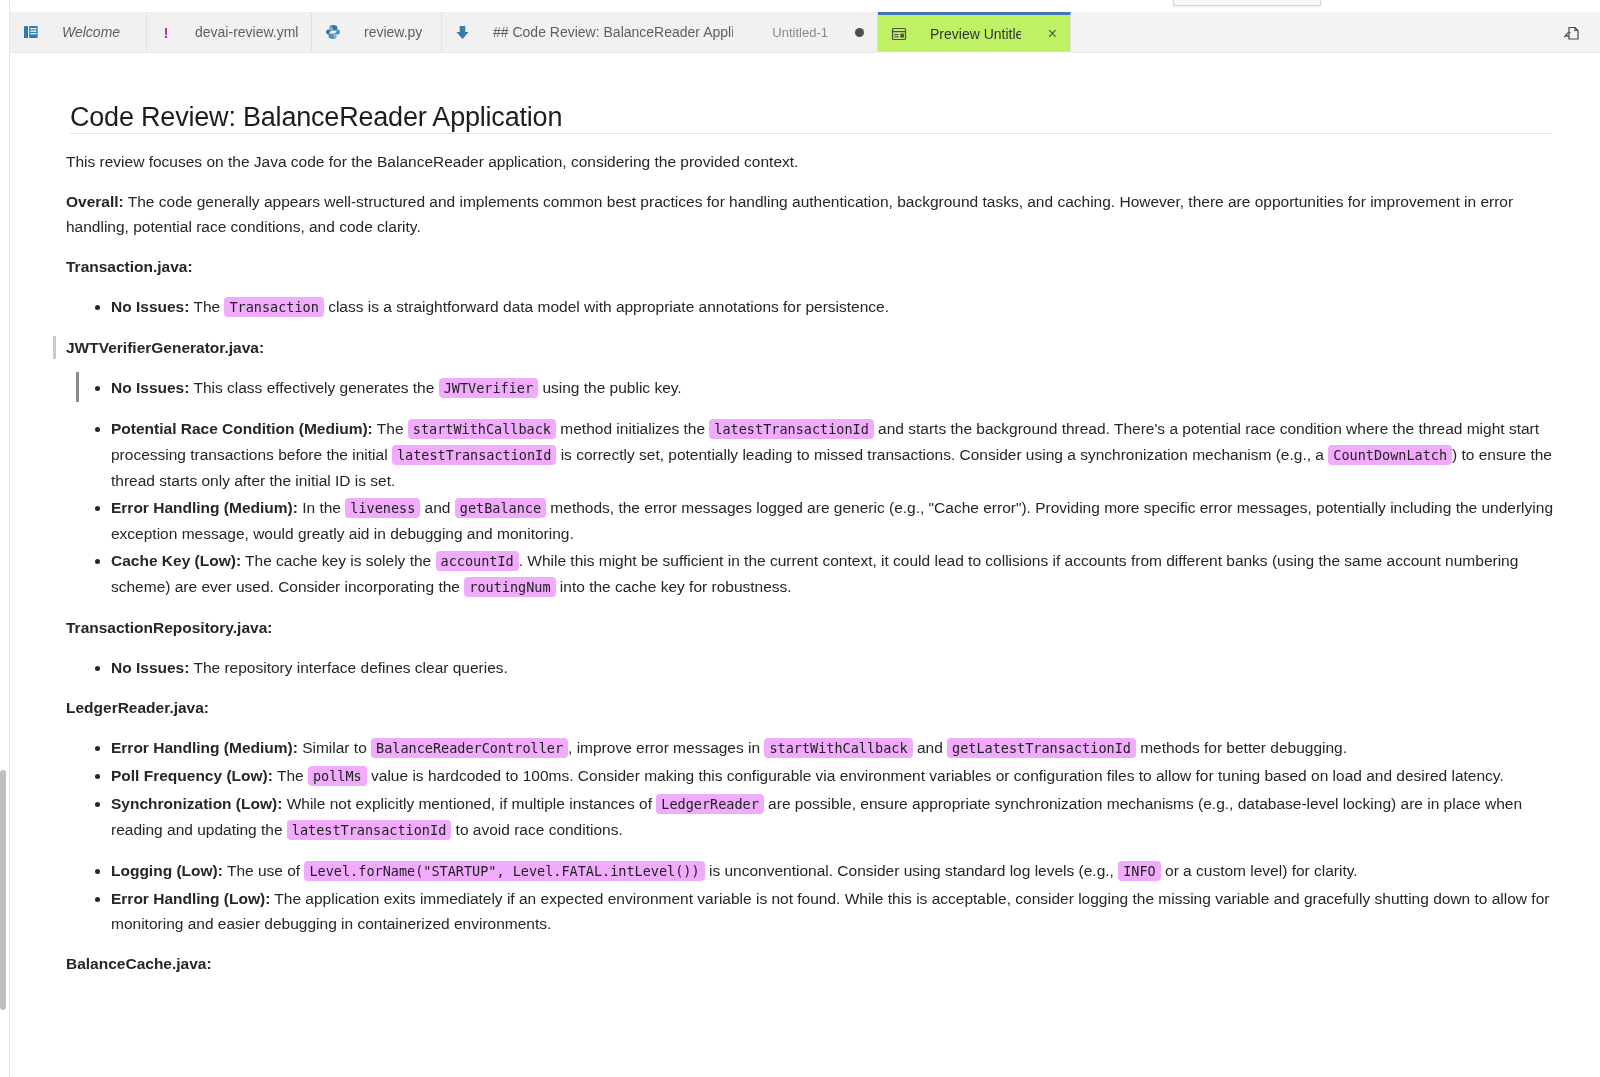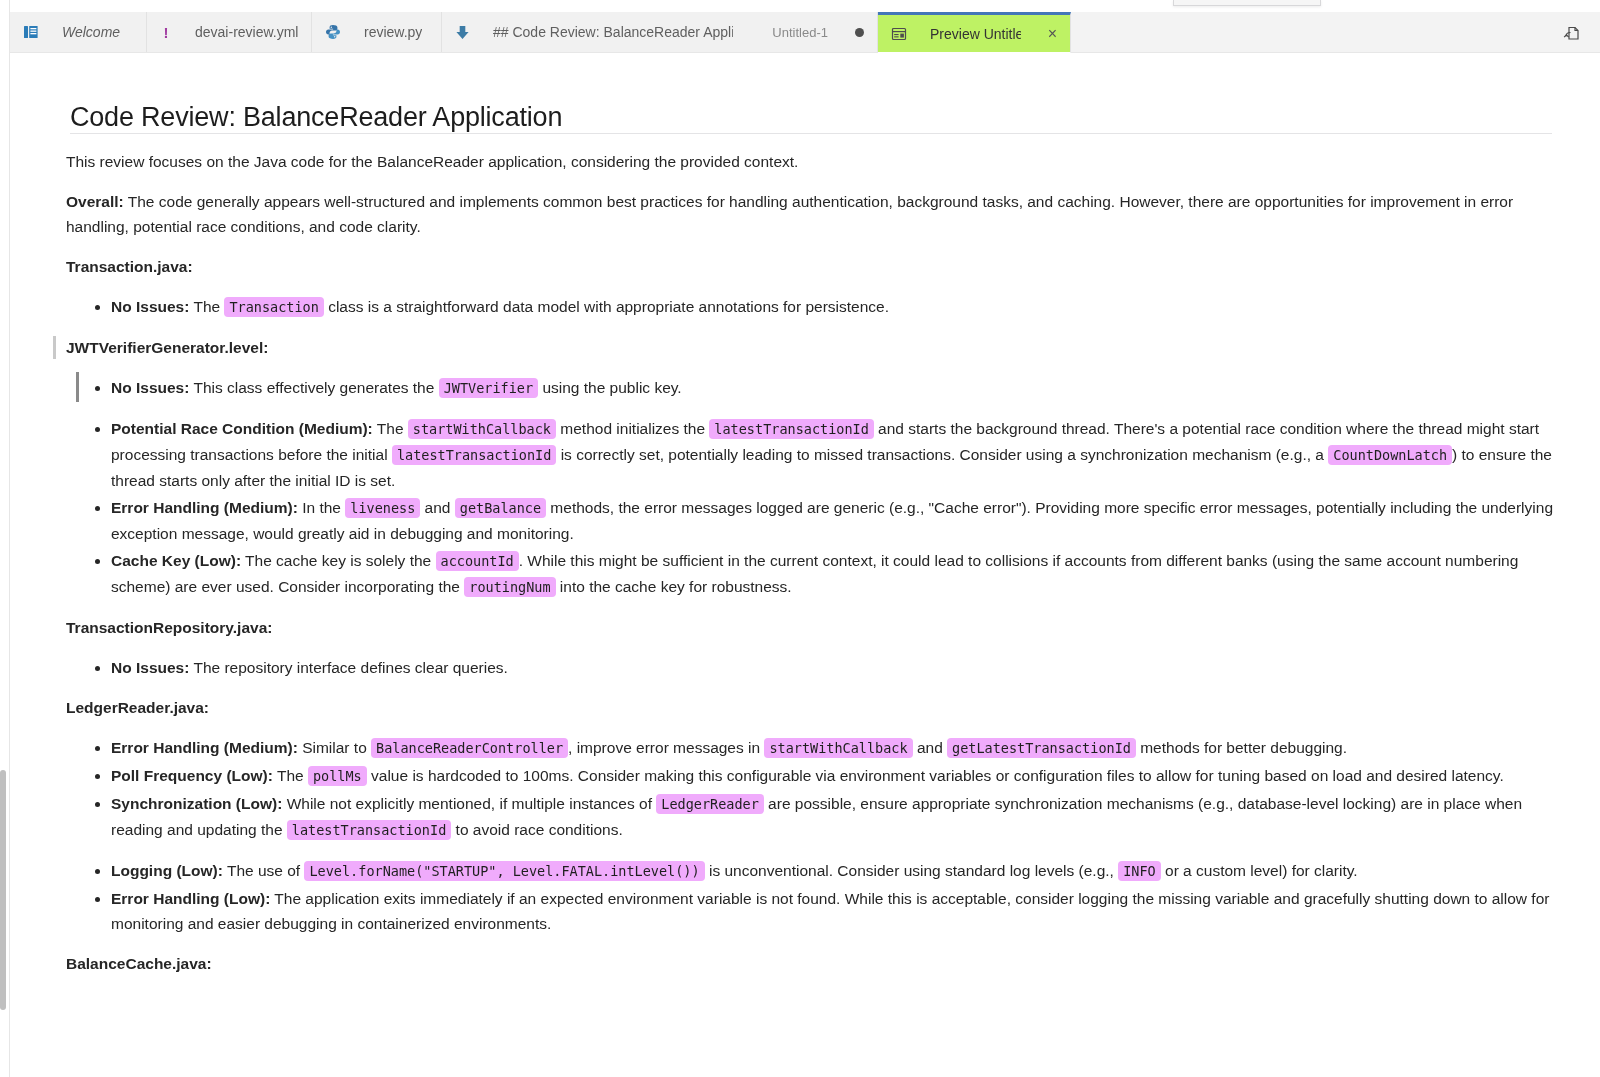--- a/index.html
+++ b/index.html
@@ -128,21 +128,21 @@
 
       <p>This review focuses on the Java code for the BalanceReader application, considering the provided context.</p>
 
       <p><span class="seg-b">Overall:</span><span> The code generally appears well-structured and implements common best practices for handling authentication, background tasks, and caching. However, there are opportunities for improvement in error handling, potential race conditions, and code clarity.</span></p>
 
       <p class="sec">Transaction.java:</p>
       <ul>
         <li><span class="seg-b">No Issues:</span><span> The </span><span class="seg-c">Transaction</span><span> class is a straightforward data model with appropriate annotations for persistence.</span></li>
       </ul>
 
-      <p class="sec"><span class="marker-light"></span><span>JWTVerifierGenerator.level:</span></p>
+      <p class="sec"><span class="marker-light"></span><span>JWTVerifierGenerator.java:</span></p>
       <ul>
         <li><span class="marker-dark"></span><span class="seg-b">No Issues:</span><span> This class effectively generates the </span><span class="seg-c">JWTVerifier</span><span> using the public key.</span></li>
       </ul>
 
       <ul>
         <li><span class="seg-b">Potential Race Condition (Medium):</span><span> The </span><span class="seg-c">startWithCallback</span><span> method initializes the </span><span class="seg-c">latestTransactionId</span><span> and starts the background thread. There's a potential race condition where the thread might start processing transactions before the initial </span><span class="seg-c">latestTransactionId</span><span> is correctly set, potentially leading to missed transactions. Consider using a synchronization mechanism (e.g., a </span><span class="seg-c">CountDownLatch</span><span>) to ensure the thread starts only after the initial ID is set.</span></li>
         <li><span class="seg-b">Error Handling (Medium):</span><span> In the </span><span class="seg-c">liveness</span><span> and </span><span class="seg-c">getBalance</span><span> methods, the error messages logged are generic (e.g., "Cache error"). Providing more specific error messages, potentially including the underlying exception message, would greatly aid in debugging and monitoring.</span></li>
         <li><span class="seg-b">Cache Key (Low):</span><span> The cache key is solely the </span><span class="seg-c">accountId</span><span>. While this might be sufficient in the current context, it could lead to collisions if accounts from different banks (using the same account numbering scheme) are ever used. Consider incorporating the </span><span class="seg-c">routingNum</span><span> into the cache key for robustness.</span></li>
       </ul>
 

